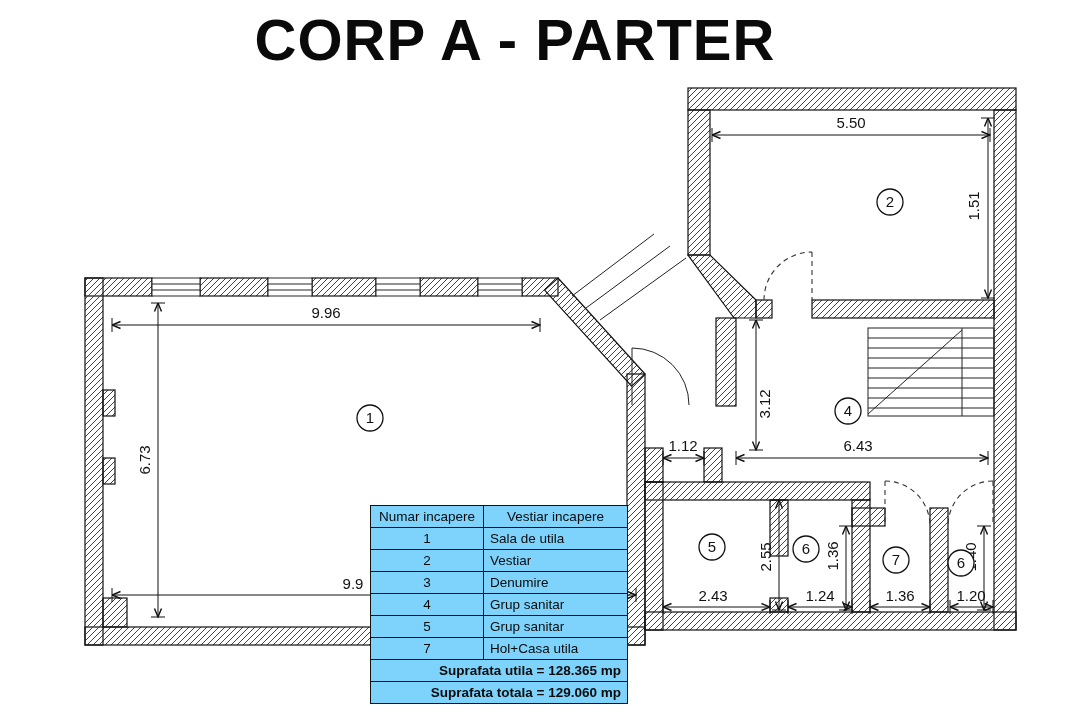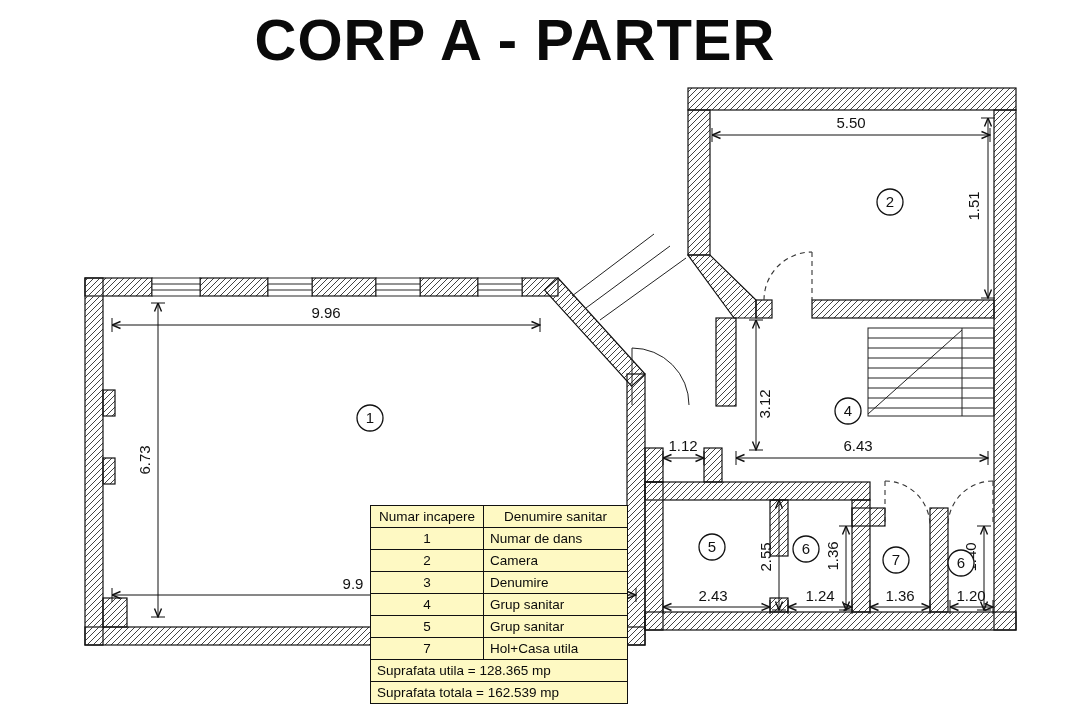--- a/index.html
+++ b/index.html
@@ -13,26 +13,26 @@
   .thin line,.thin path,.thin rect{stroke:#222;stroke-width:1;fill:none;}
   .dashed line,.dashed path{stroke:#333;stroke-width:1.1;fill:none;stroke-dasharray:5 4;}
   .win rect{fill:#fff;stroke:#111;stroke-width:0.9;}
   .win line{stroke:#111;stroke-width:0.9;}
   .dim line{stroke:#111;stroke-width:1;}
   .dim .dl{marker-start:url(#arr);marker-end:url(#arr);}
   svg text{font-family:"Liberation Sans",sans-serif;font-size:15px;fill:#111;text-anchor:middle;}
   .roomnum circle{fill:#fff;stroke:#111;stroke-width:1.3;}
   .roomnum text{font-size:15px;}
   table.legend{position:absolute;left:370px;top:505px;width:258px;border-collapse:collapse;
-        background:#fef9c3;font-family:"Liberation Sans",sans-serif;font-size:13.5px;color:#0a0a0a;}
+        background:#7dd3fc;font-family:"Liberation Sans",sans-serif;font-size:13.5px;color:#0a0a0a;}
   table.legend th,table.legend td{border:1px solid #111;padding:1px 6px;height:19px;
         font-weight:normal;white-space:nowrap;}
   table.legend th{text-align:center;}
   table.legend td.num{text-align:center;width:100px;}
-  table.legend tfoot td{text-align:left;}
+  table.legend tfoot td{text-align:right;font-weight:bold;}
 </style>
 </head>
 <body>
 
 <div class="page">
 
   <h1 class="title">CORP A - PARTER</h1>
 
   <svg class="plan" width="1080" height="720" viewBox="0 0 1080 720">
     <defs>
@@ -255,31 +255,31 @@
     <g class="roomnum">
       <circle cx="961" cy="563" r="13"></circle>
         <text x="961" y="568">6</text>
     </g>
   </svg>
 
   <table class="legend">
     <thead>
       <tr>
         <th>Numar incapere</th>
-        <th>Denumire sanitar</th>
+        <th>Vestiar incapere</th>
       </tr>
     </thead>
     <tbody>
       <tr>
         <td class="num">1</td>
-        <td>Numar de dans</td>
+        <td>Sala de utila</td>
       </tr>
       <tr>
         <td class="num">2</td>
-        <td>Camera</td>
+        <td>Vestiar</td>
       </tr>
       <tr>
         <td class="num">3</td>
         <td>Denumire</td>
       </tr>
       <tr>
         <td class="num">4</td>
         <td>Grup sanitar</td>
       </tr>
       <tr>
@@ -289,18 +289,18 @@
       <tr>
         <td class="num">7</td>
         <td>Hol+Casa utila</td>
       </tr>
     </tbody>
     <tfoot>
       <tr>
         <td colspan="2">Suprafata utila = 128.365 mp</td>
       </tr>
       <tr>
-        <td colspan="2">Suprafata totala = 162.539 mp</td>
+        <td colspan="2">Suprafata totala = 129.060 mp</td>
       </tr>
     </tfoot>
   </table>
 
 </div>
 
 </body></html>

